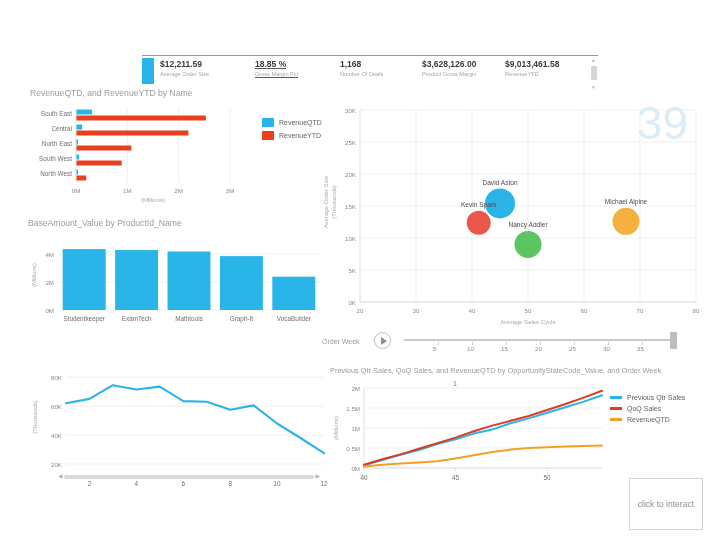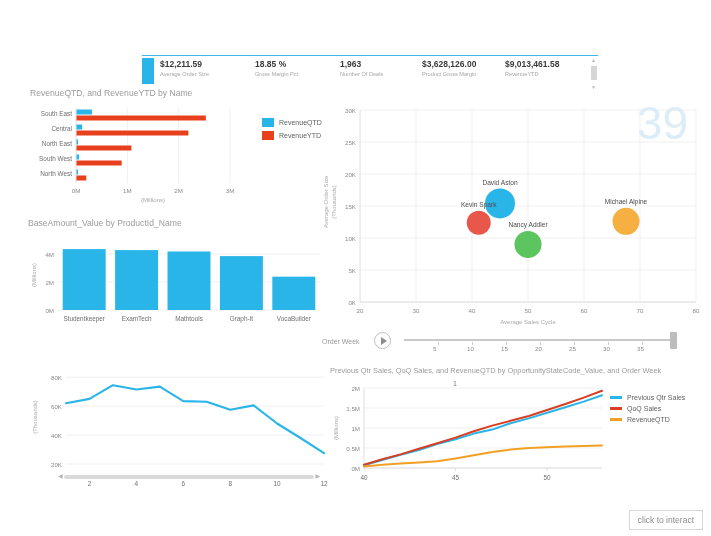--- a/index.html
+++ b/index.html
@@ -21,21 +21,21 @@
   .kpi-strip{
     position:absolute;left:142px;top:36px;width:456px;height:36px;
     border-top:1.5px solid #3fb6e8;background:#fff;margin-top:19px;
   }
   .kpi-accent{position:absolute;left:0;top:2px;width:12px;height:26px;background:#29b5e8;}
   .kpi-items{position:absolute;left:18px;top:1px;height:34px;width:420px;}
   .kpi{position:absolute;top:2px;}
   .kpi .v{font-size:8.5px;color:#3a3a3a;font-weight:600;white-space:nowrap;}
   .kpi .l{font-size:5.6px;color:#a6a6a6;margin-top:2px;white-space:nowrap;}
   .kpi0{left:0px;}
-  .kpi1{left:95px;}
+  .kpi1{left:95px;text-decoration:underline;}
   .kpi2{left:180px;}
   .kpi3{left:262px;}
   .kpi4{left:345px;}
 
   .kpi-scroll{position:absolute;right:0;top:2px;width:9px;height:32px;}
   .kpi-scroll .arw{position:absolute;left:1px;width:7px;height:5px;color:#b8b8b8;font-size:5px;line-height:5px;text-align:center;}
   .kpi-scroll .arw.up{top:0;}
   .kpi-scroll .arw.dn{bottom:0;}
   .kpi-scroll .thumb{position:absolute;left:1.5px;top:8px;width:6px;height:14px;background:#d6d6d6;}
 
@@ -79,21 +79,21 @@
   .hscroll{position:absolute;left:58px;top:474px;width:262px;height:6px;}
   .hscroll .trk{position:absolute;left:6px;top:1px;right:6px;height:4px;background:#d9d9d9;border-radius:2px;}
   .hscroll .lft,.hscroll .rgt{position:absolute;top:-1px;font-size:6px;color:#b5b5b5;line-height:7px;}
   .hscroll .lft{left:0;}
   .hscroll .rgt{right:0;}
 
   
   .cti{
     position:absolute;right:8px;bottom:6px;
     border:1px solid #d5d5d5;background:#fff;color:#8d8d8d;
-    font-size:8.5px;padding:4px 8px;box-sizing:border-box;
+    font-size:8.5px;padding:20px 8px;box-sizing:border-box;
     font-family:"Liberation Sans","DejaVu Sans",sans-serif;
   }
 
   .watermark{font-size:46px;fill:#dcedf7;font-weight:300;}
   .bubble-lbl{font-size:6.6px;fill:#4d4d4d;}
   .sub-num{font-size:7px;fill:#7a7a7a;}
 </style>
 </head>
 <body>
 
@@ -105,21 +105,21 @@
     <div class="kpi-items">
       <div class="kpi kpi0">
         <div class="v">$12,211.59</div>
         <div class="l">Average Order Size</div>
       </div>
       <div class="kpi kpi1">
         <div class="v">18.85 %</div>
         <div class="l">Gross Margin Pct</div>
       </div>
       <div class="kpi kpi2">
-        <div class="v">1,963</div>
+        <div class="v">1,168</div>
         <div class="l">Number Of Deals</div>
       </div>
       <div class="kpi kpi3">
         <div class="v">$3,628,126.00</div>
         <div class="l">Product Gross Margin</div>
       </div>
       <div class="kpi kpi4">
         <div class="v">$9,013,461.58</div>
         <div class="l">RevenueYTD</div>
       </div>

